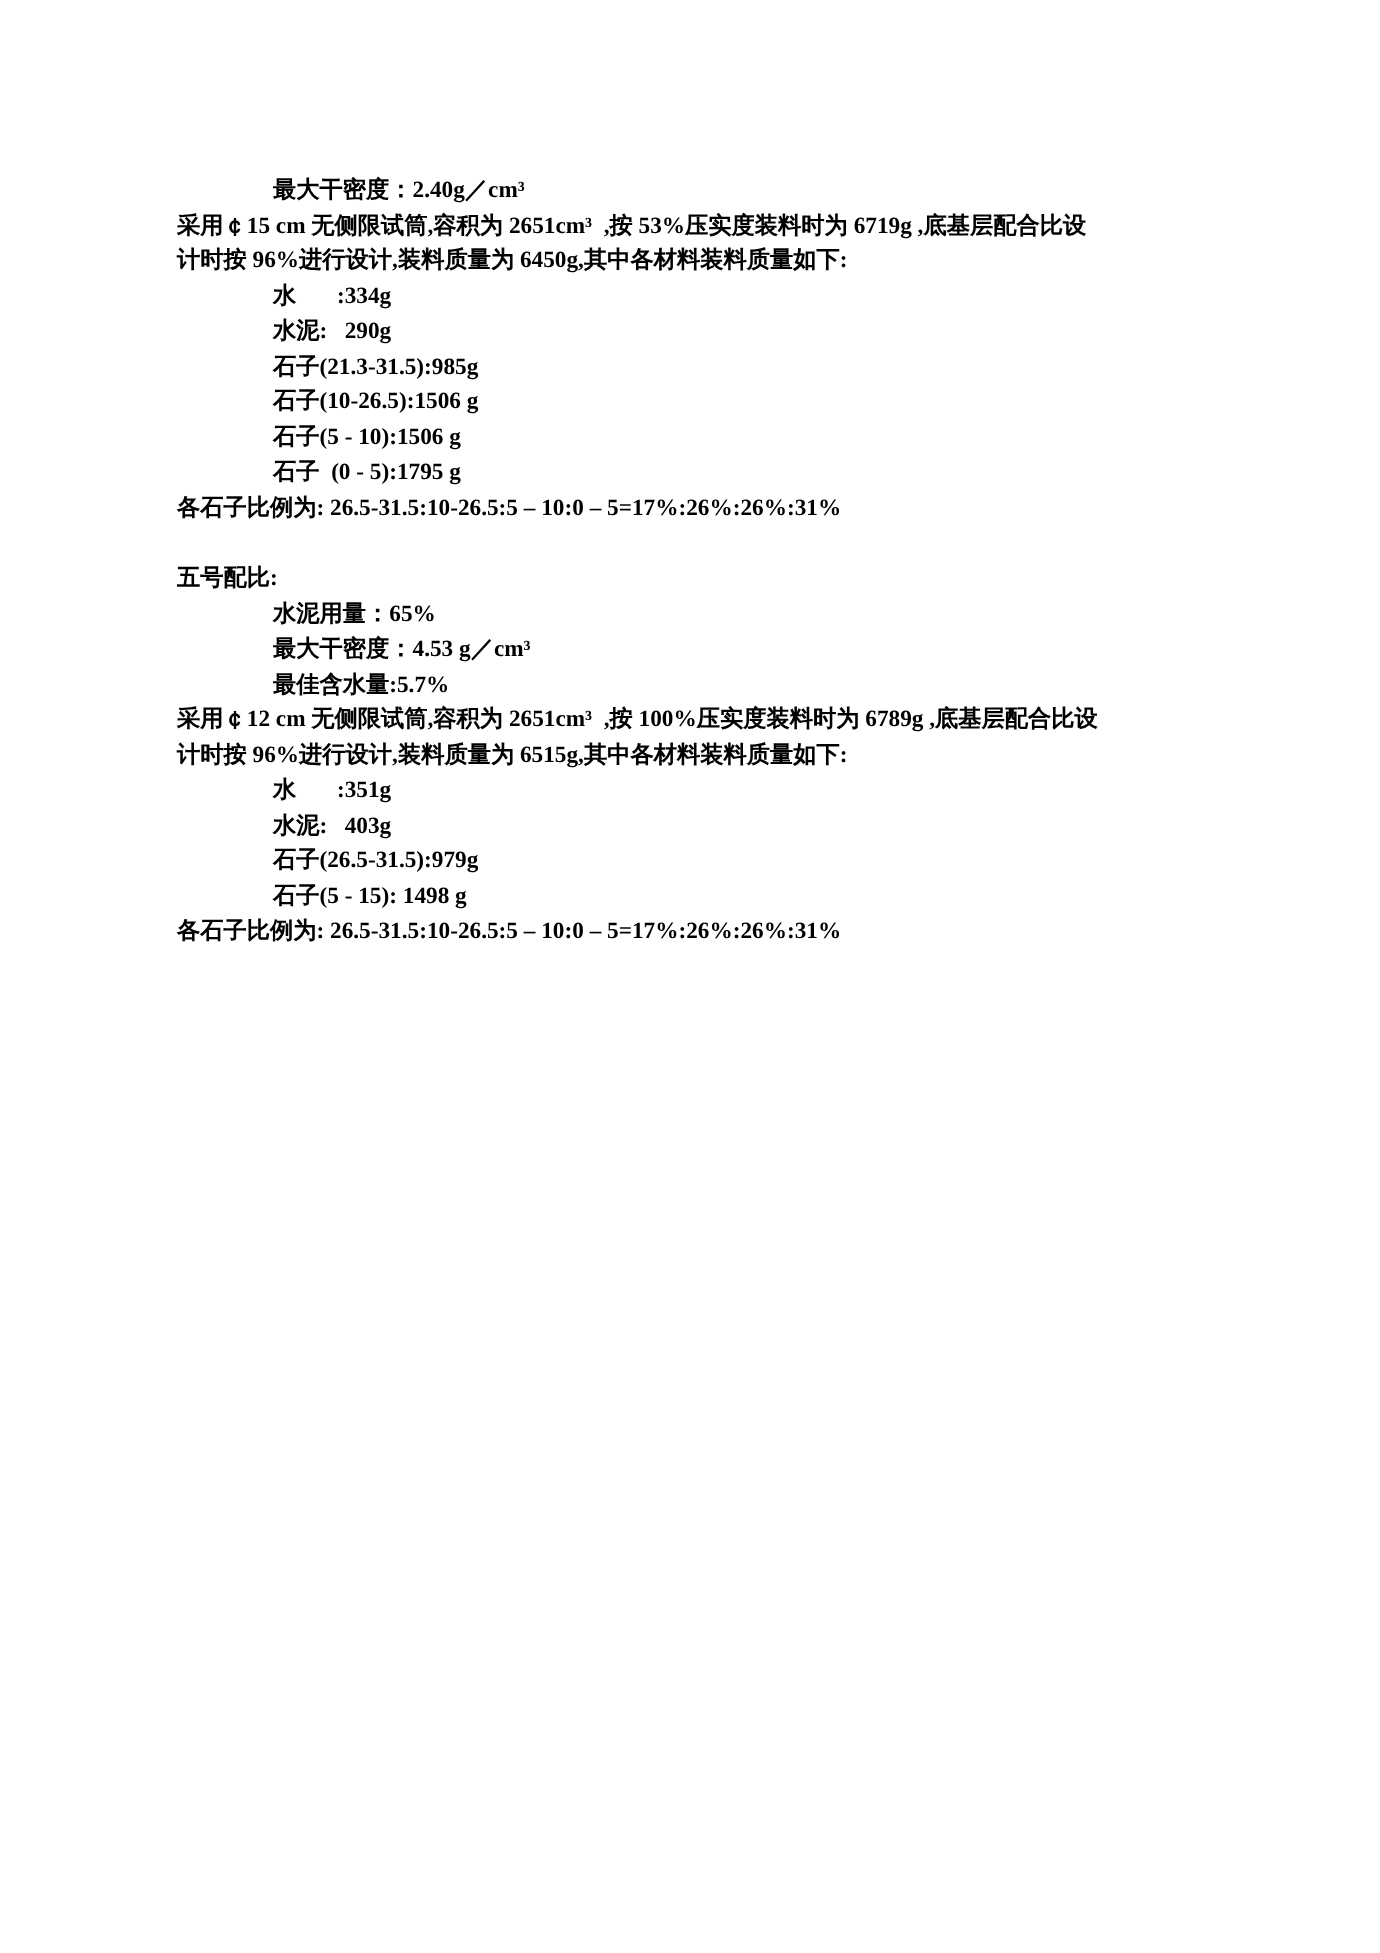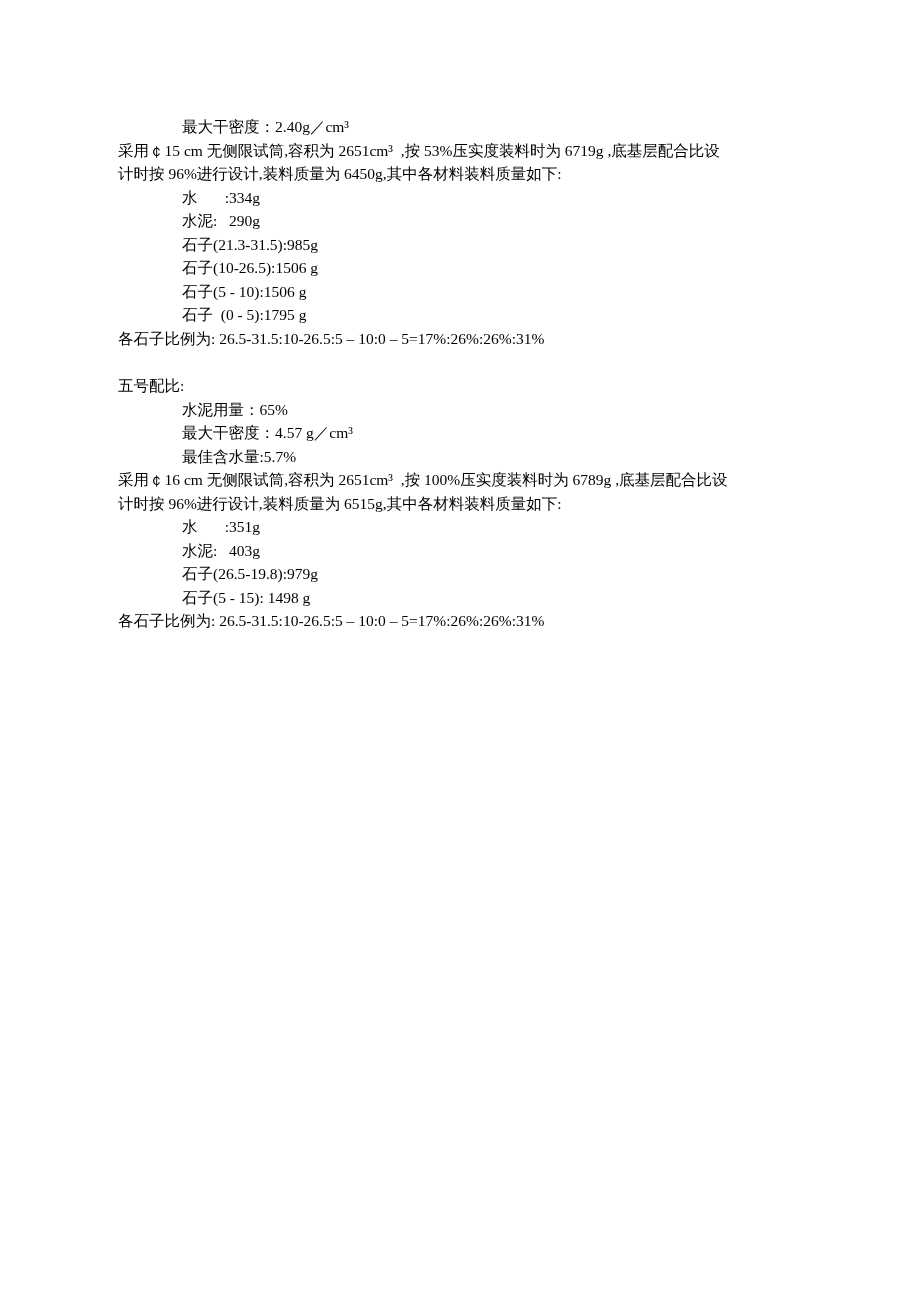--- a/index.html
+++ b/index.html
@@ -15,20 +15,21 @@
     width: 920px;
     min-height: 1302px;
     padding: 115px 118px 0 118px;
     box-sizing: border-box;
   }
   .indent1 {
     padding-left: 64px;
   }
   .line {
     white-space: pre;
+    font-weight: bold;
   }
 </style>
 </head>
 <body>
 
 <div class="page">
 
   <div class="line indent1">最大干密度：2.40g／cm³</div>
   <div class="line">采用￠15 cm 无侧限试筒,容积为 2651cm³  ,按 53%压实度装料时为 6719g ,底基层配合比设</div>
   <div class="line">计时按 96%进行设计,装料质量为 6450g,其中各材料装料质量如下:</div>
@@ -37,23 +38,23 @@
   <div class="line indent1">石子(21.3-31.5):985g</div>
   <div class="line indent1">石子(10-26.5):1506 g</div>
   <div class="line indent1">石子(5 - 10):1506 g</div>
   <div class="line indent1">石子  (0 - 5):1795 g</div>
   <div class="line">各石子比例为: 26.5-31.5:10-26.5:5 – 10:0 – 5=17%:26%:26%:31%</div>
 
   <div class="line">&nbsp;</div>
 
   <div class="line">五号配比:</div>
   <div class="line indent1">水泥用量：65%</div>
-  <div class="line indent1">最大干密度：4.57 g／cm³</div>
+  <div class="line indent1">最大干密度：4.53 g／cm³</div>
   <div class="line indent1">最佳含水量:5.7%</div>
-  <div class="line">采用￠16 cm 无侧限试筒,容积为 2651cm³  ,按 100%压实度装料时为 6789g ,底基层配合比设</div>
+  <div class="line">采用￠12 cm 无侧限试筒,容积为 2651cm³  ,按 100%压实度装料时为 6789g ,底基层配合比设</div>
   <div class="line">计时按 96%进行设计,装料质量为 6515g,其中各材料装料质量如下:</div>
   <div class="line indent1">水       :351g</div>
   <div class="line indent1">水泥:   403g</div>
-  <div class="line indent1">石子(26.5-19.8):979g</div>
+  <div class="line indent1">石子(26.5-31.5):979g</div>
   <div class="line indent1">石子(5 - 15): 1498 g</div>
   <div class="line">各石子比例为: 26.5-31.5:10-26.5:5 – 10:0 – 5=17%:26%:26%:31%</div>
 
 </div>
 
 </body></html>

